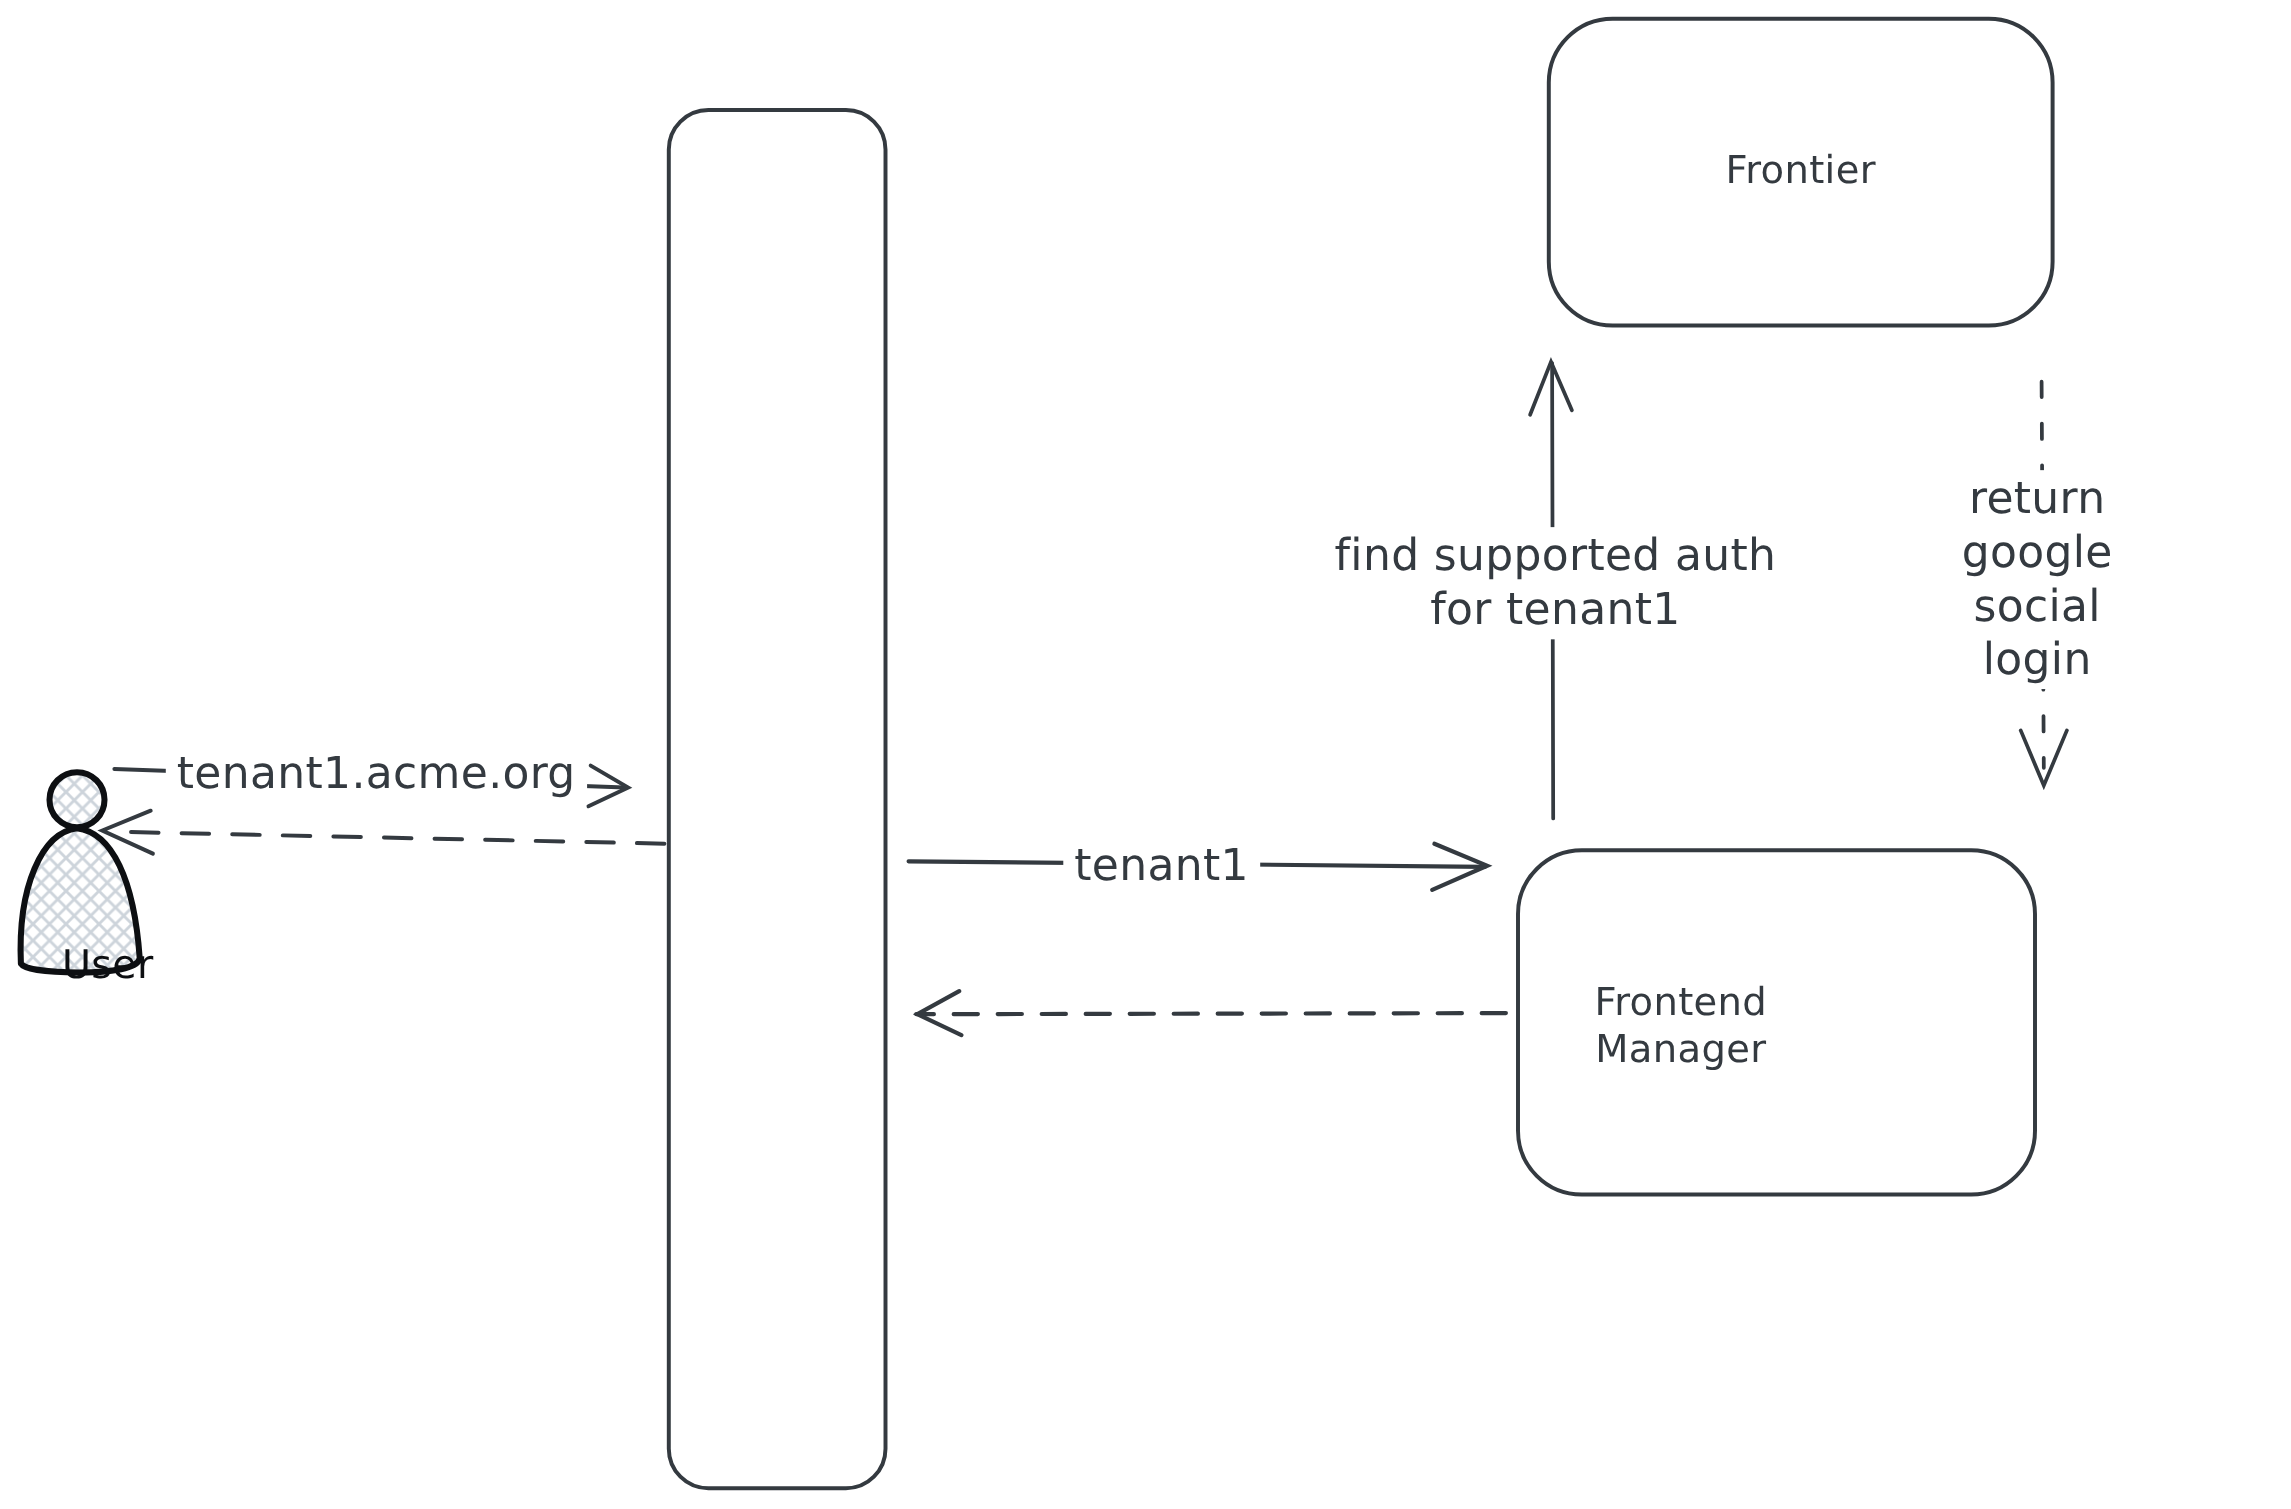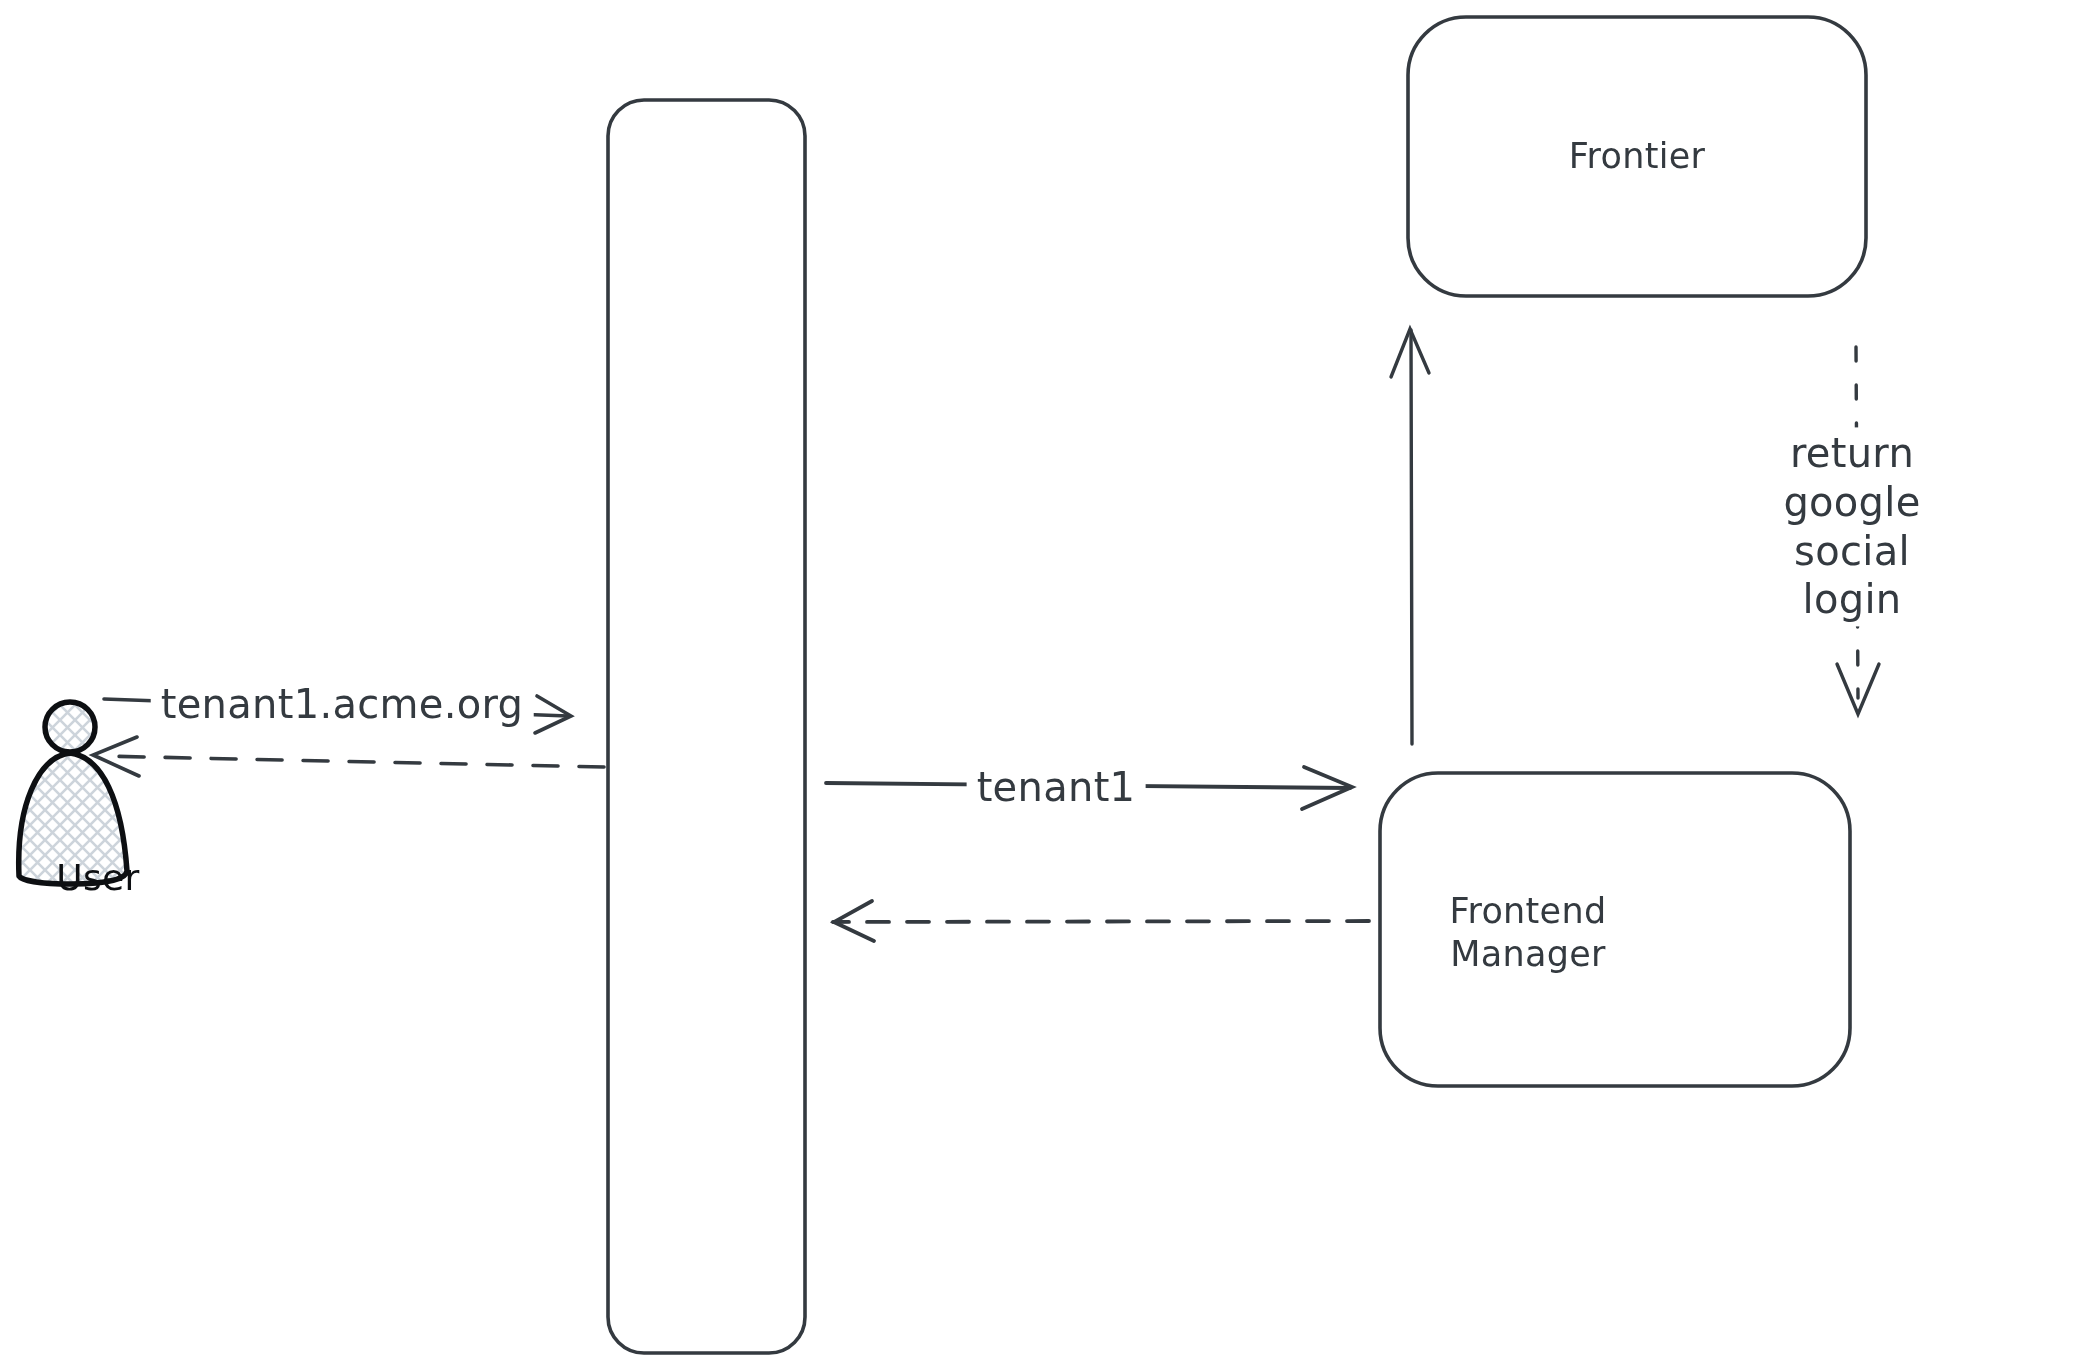--- a/index.html
+++ b/index.html
@@ -87,17 +87,19 @@
   <div class="lbl node-lbl" style="left:1637px; top:156px;">Frontier</div>
 
   <div class="lbl node-lbl" style="left:1528px; top:933px;">Frontend
 Manager</div>
 
   <div class="lbl edge-lbl" style="left:342px; top:704px;">tenant1.acme.org</div>
 
   <div class="lbl edge-lbl" style="left:1056px; top:787px;">tenant1</div>
 
 
+  <div class="lbl edge-lbl" style="left:1414px; top:530px;">find supported auth
+for tenant1</div>
 
   <div class="lbl edge-lbl" style="left:1852px; top:527px;">return google social
 login</div>
 
 </div>
 
 </body></html>

